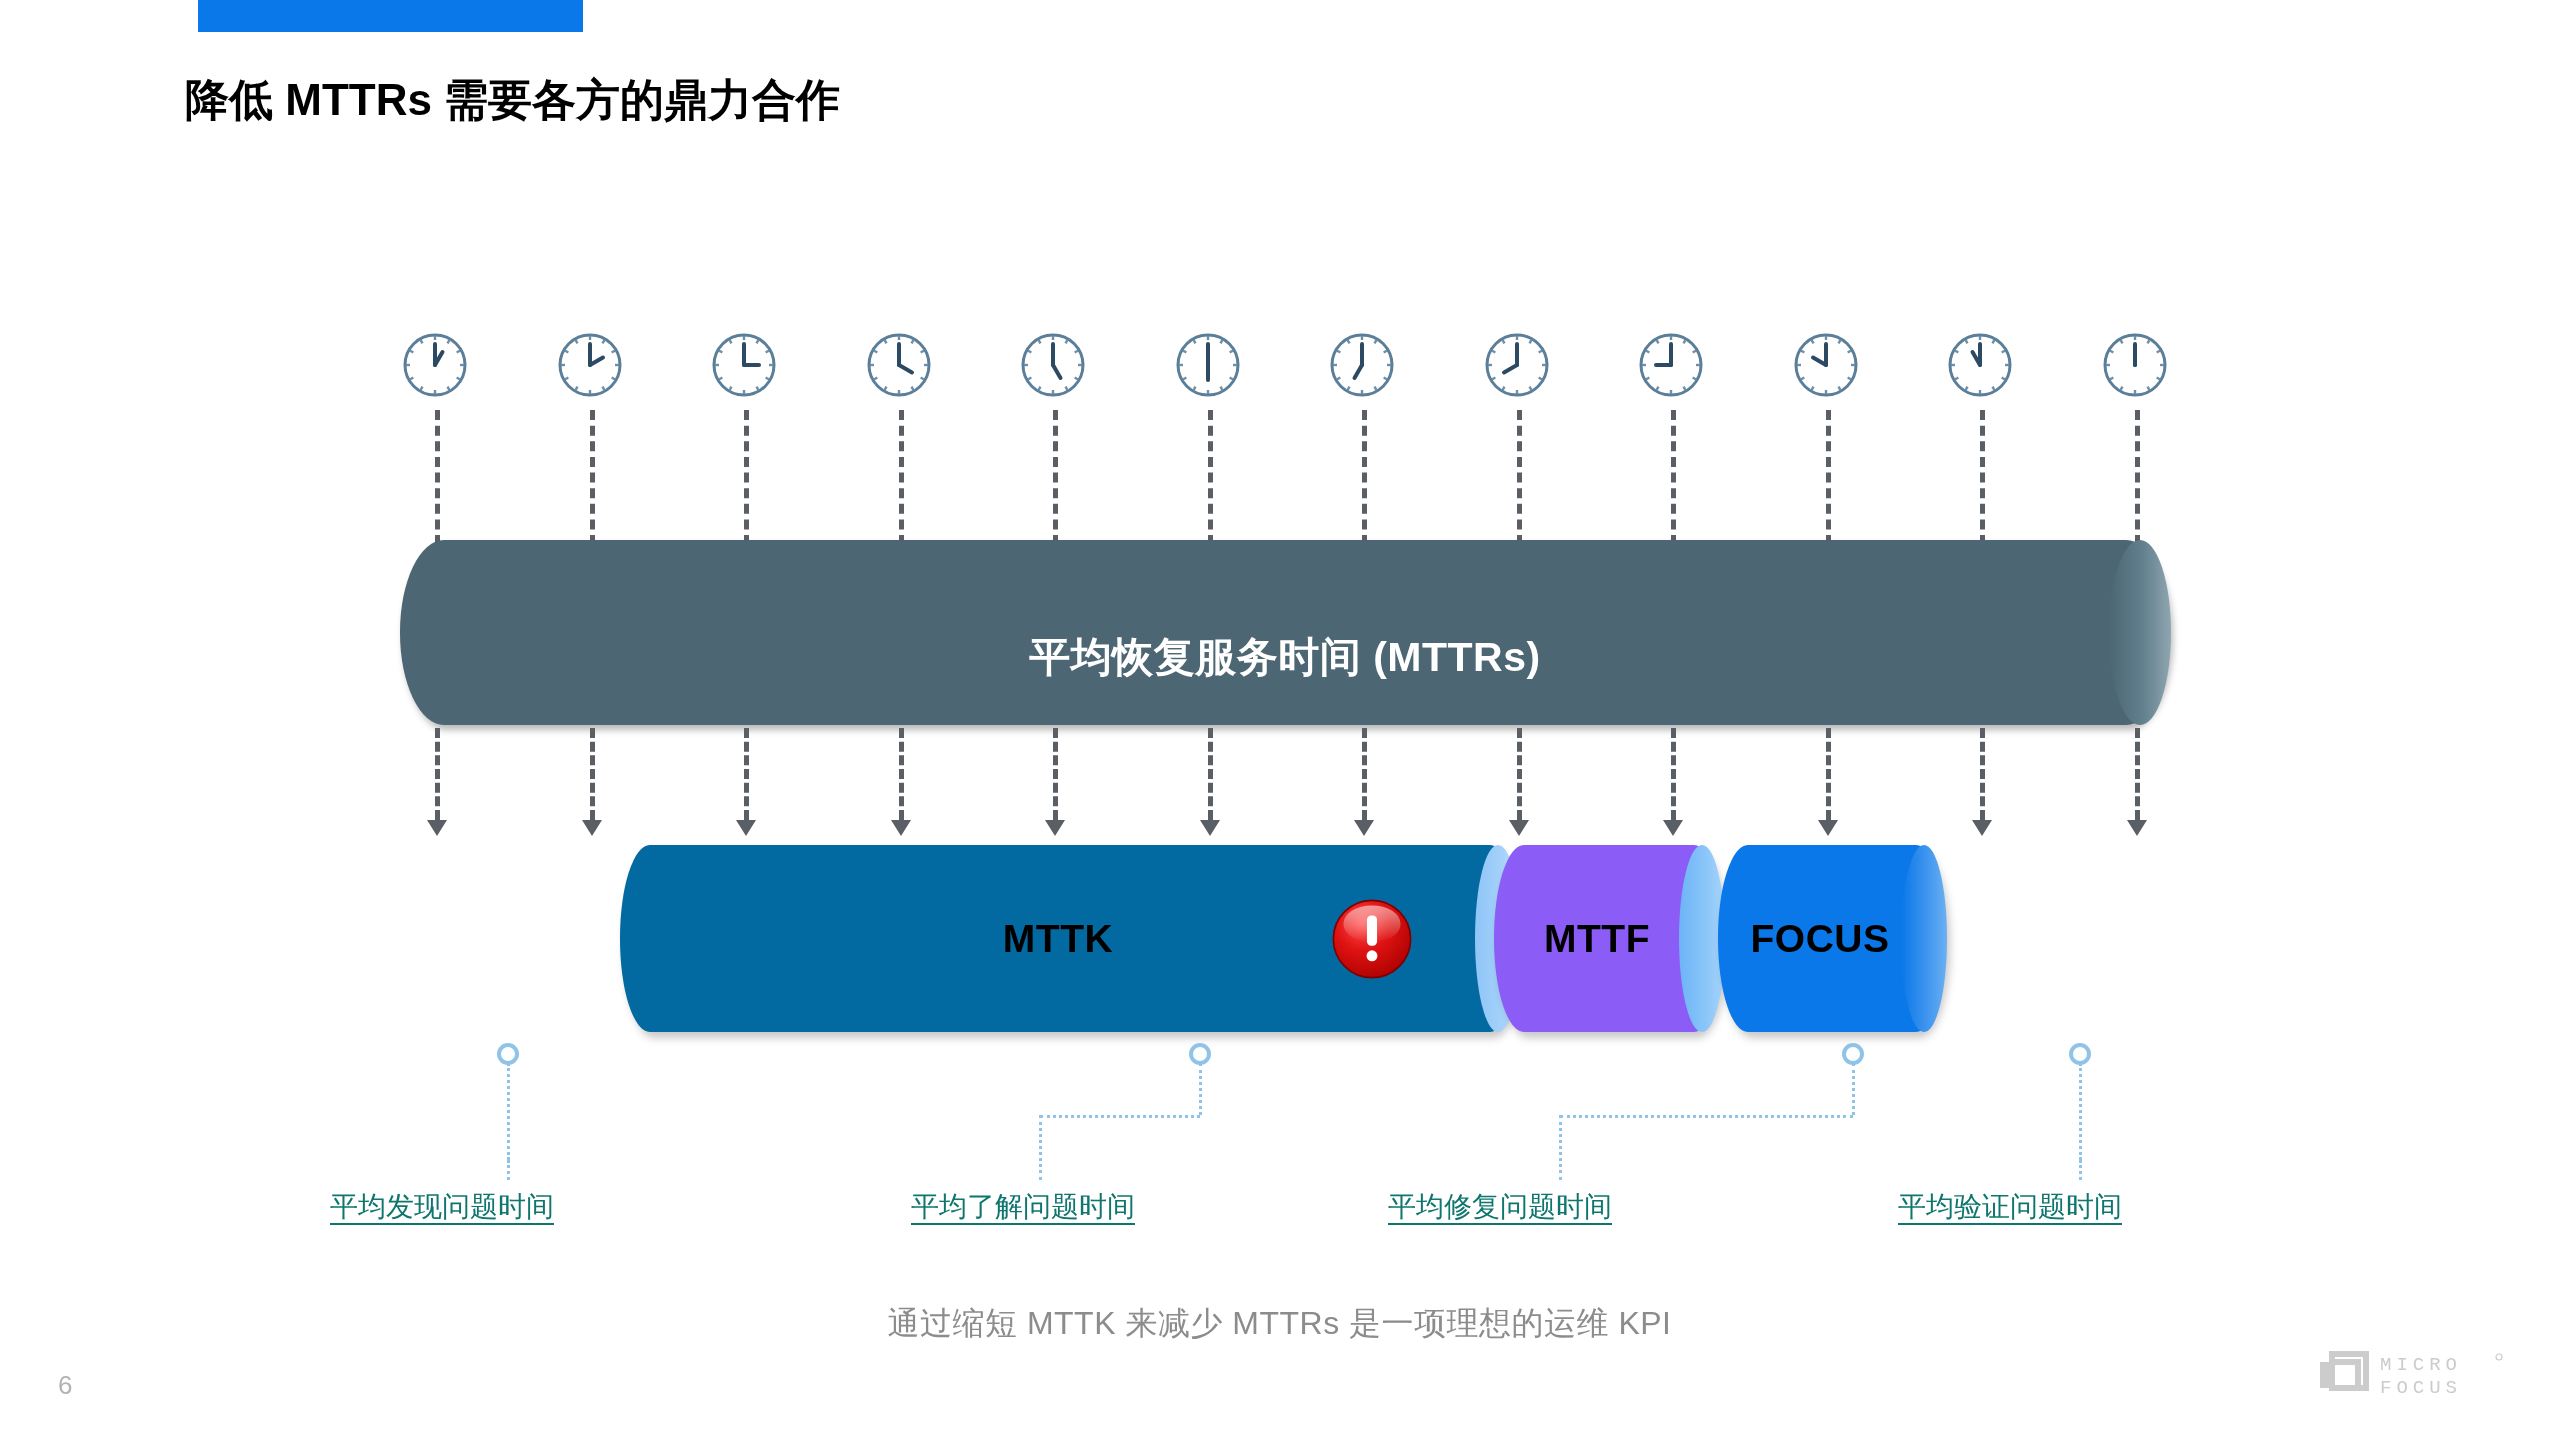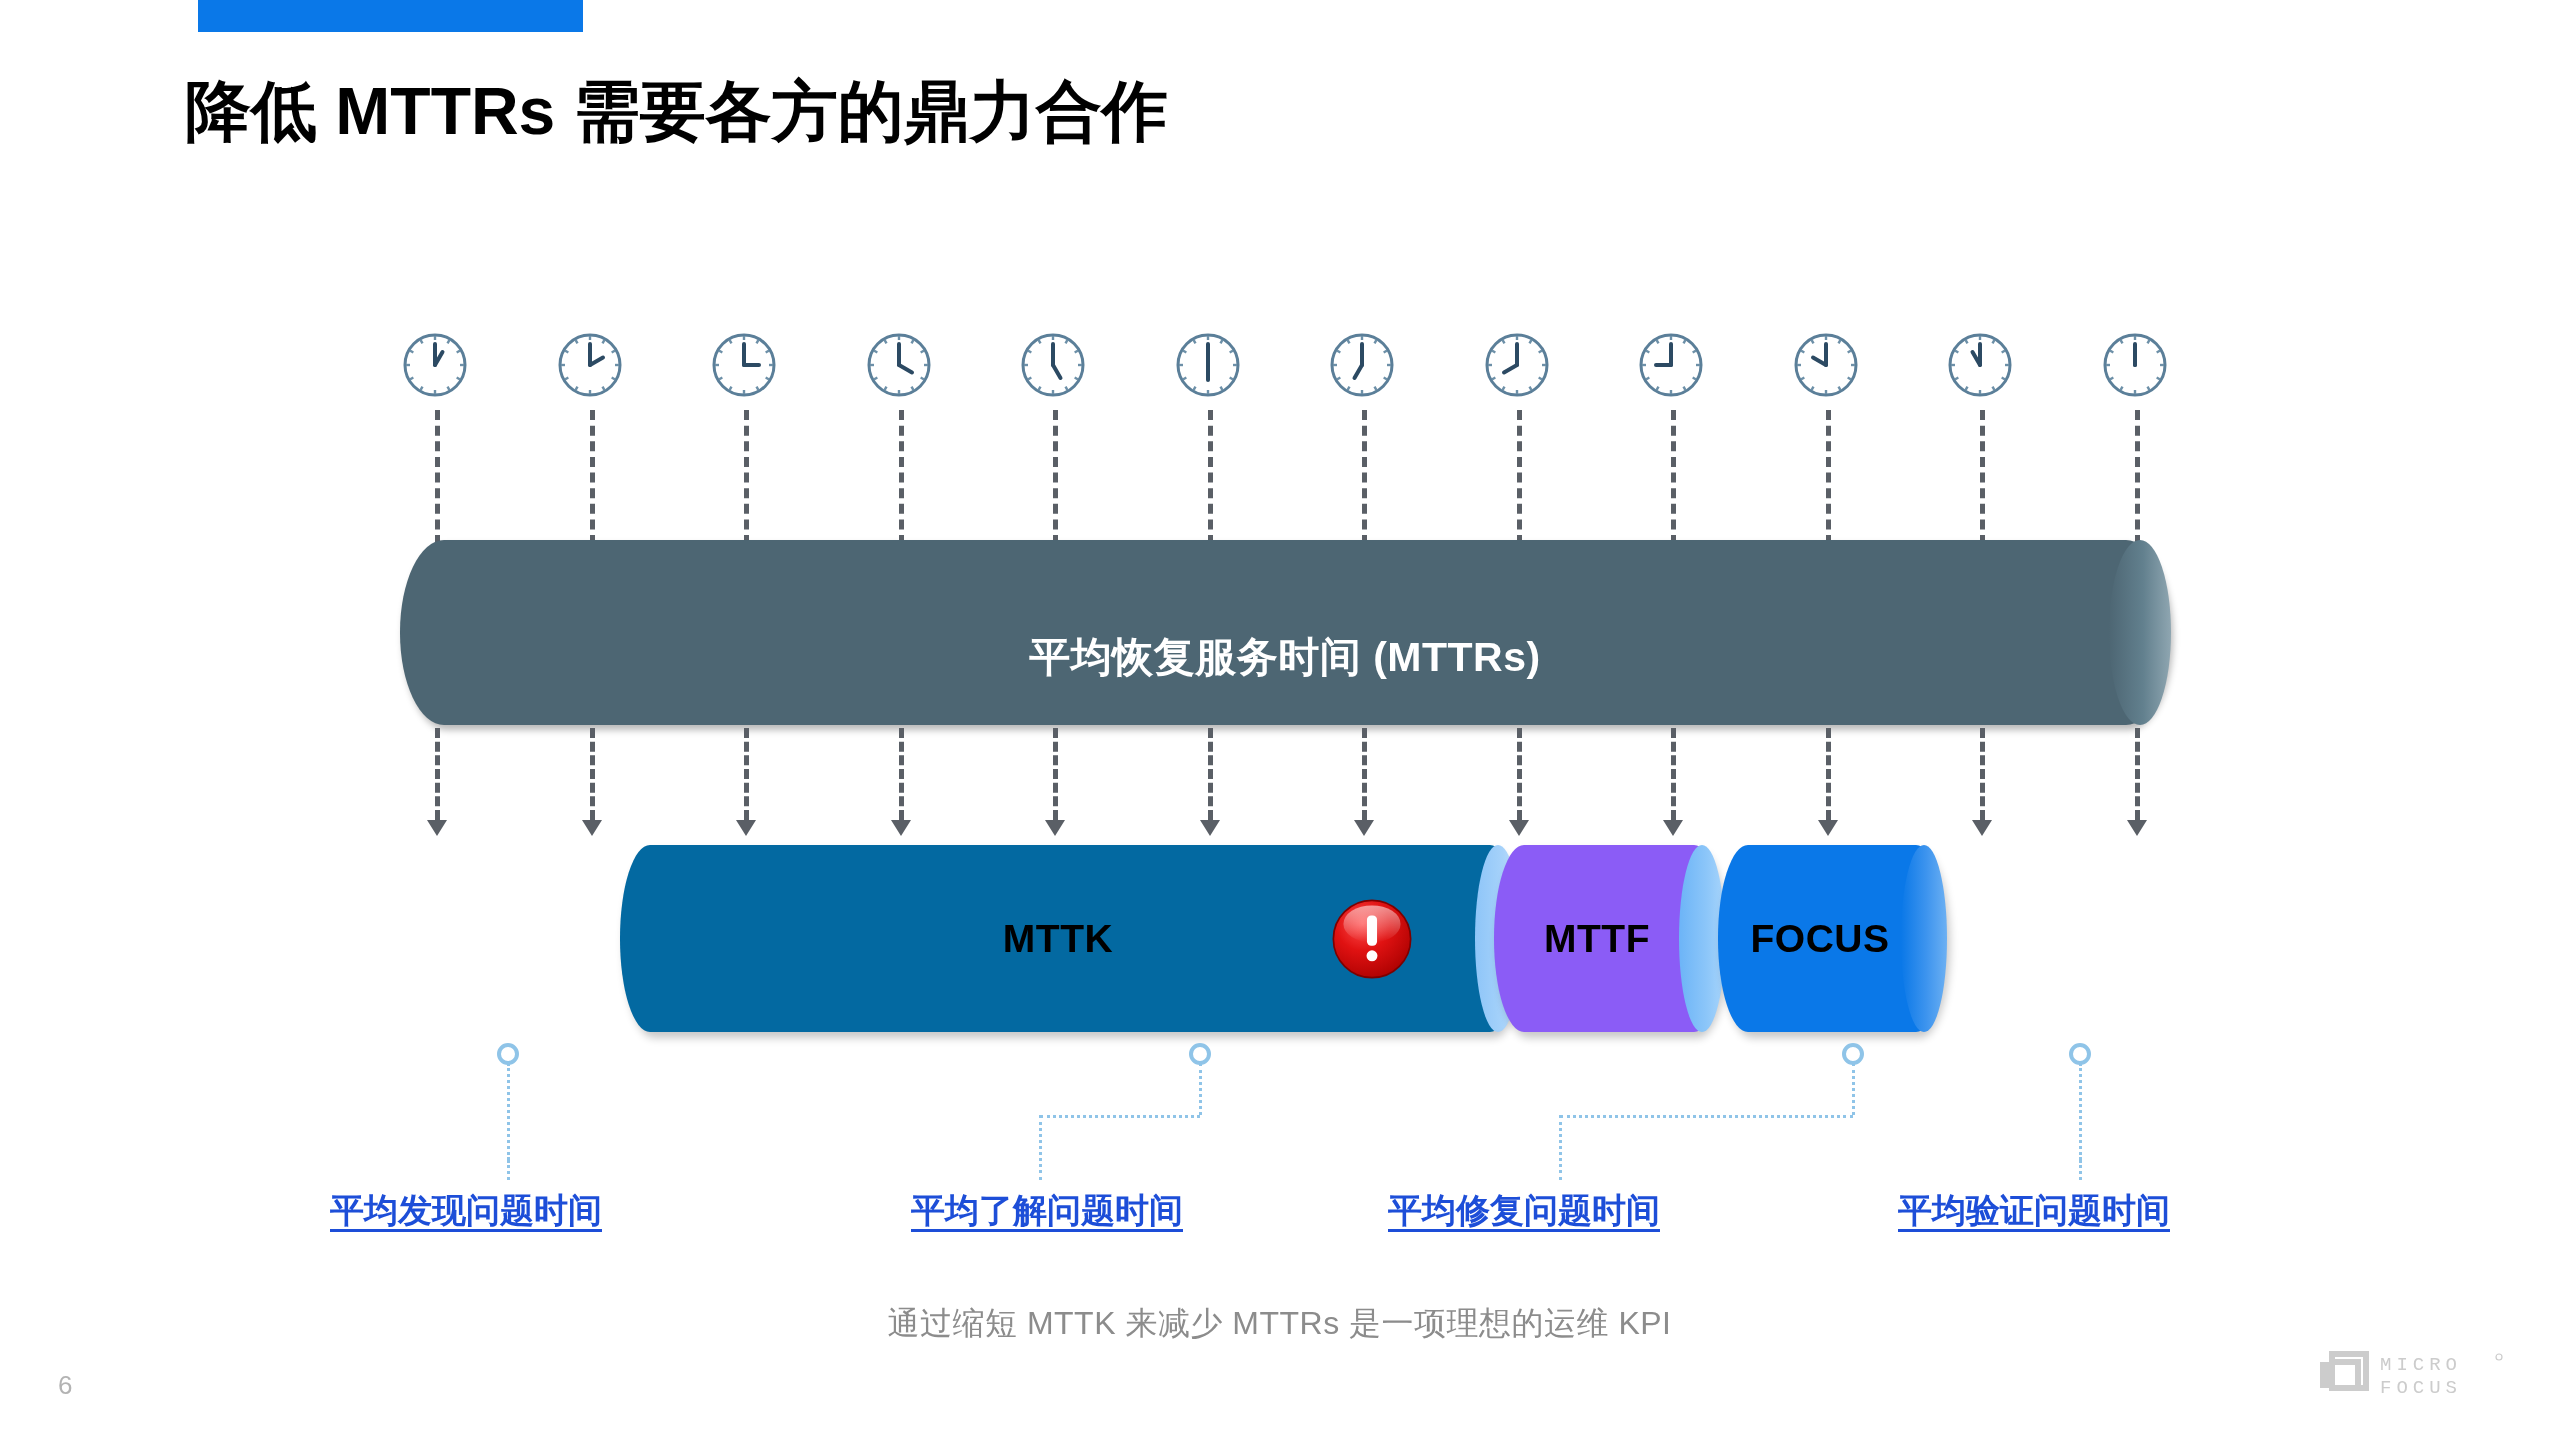--- a/index.html
+++ b/index.html
@@ -23,21 +23,21 @@
     width: 385px;
     height: 32px;
     background: #0a78e8;
   }
 
   
   #slide-title {
     position: absolute;
     left: 185px;
     top: 78px;
-    font-size: 66px;
+    font-size: 44px;
     font-weight: bold;
     color: #000000;
     letter-spacing: 0px;
     white-space: nowrap;
     line-height: 1.0;
   }
 
   
   #clocks-row {
     position: absolute;
@@ -210,23 +210,23 @@
   .cline {
     position: absolute;
     border-color: #8fc4e8;
     border-style: dotted;
     border-width: 0;
   }
 
   
   .stage-caption {
     position: absolute;
-    font-size: 34px;
-    font-weight: bold;
-    color: #1d4ed8;
+    font-size: 28px;
+    font-weight: normal;
+    color: #0f766e;
     text-decoration: underline;
     text-underline-offset: 7px;
     white-space: nowrap;
   }
 
   
   #footer-note {
     position: absolute;
     left: 0;
     top: 1302px;

